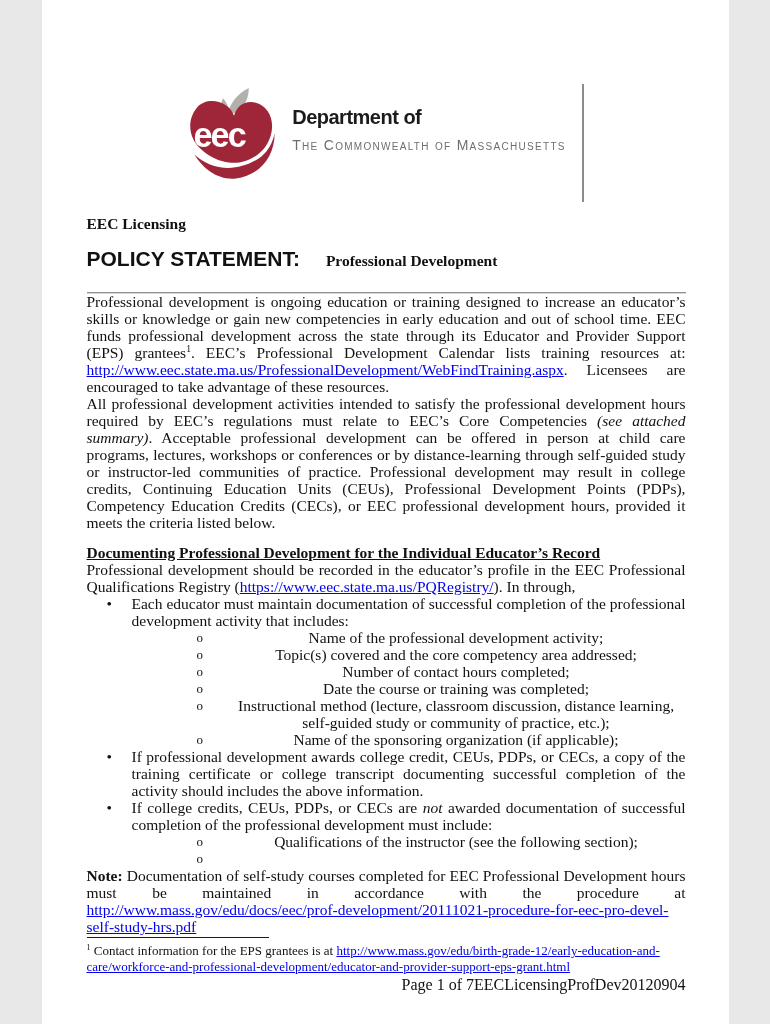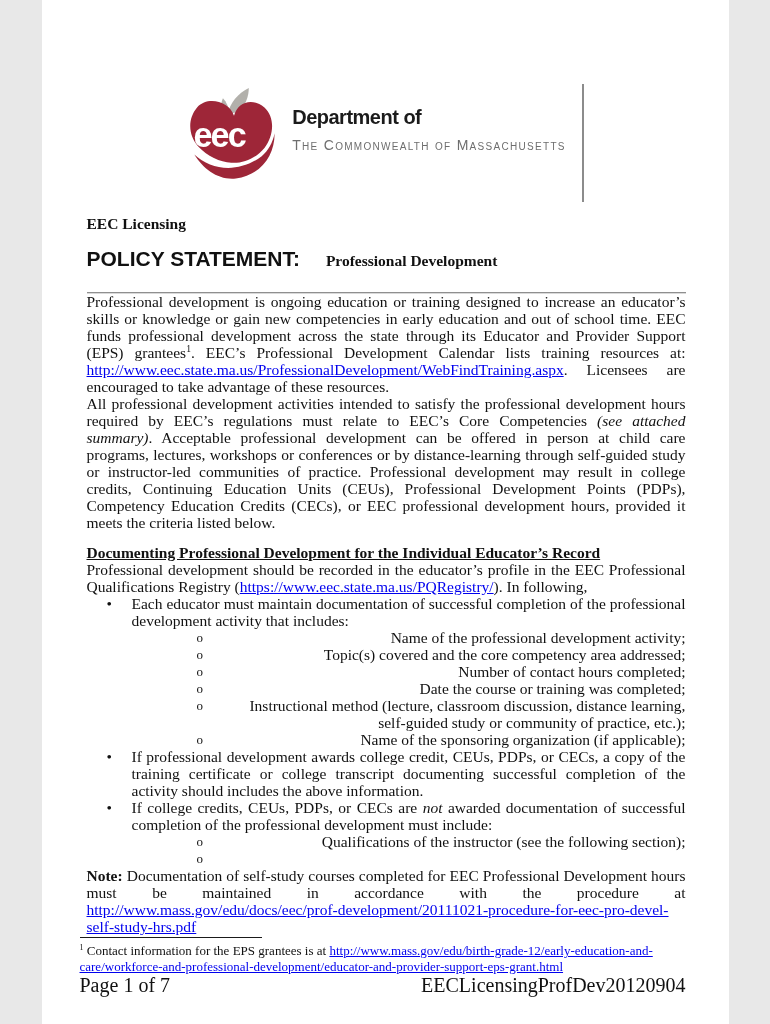--- a/index.html
+++ b/index.html
@@ -80,46 +80,46 @@
     text-decoration:underline;
     text-align:left;
   }
   .note-para{margin-top:9px;}
   
   .b1row{display:flex;}
   .b1row .m1{flex:0 0 25px;margin-left:20px;text-align:left;}
   .b1row .b1text{flex:1;text-align:justify;}
   .b2row{display:flex;text-align:left;}
   .b2row .m2{flex:0 0 30px;margin-left:110px;text-align:left;font-size:13px;line-height:17px;}
-  .b2row .b2text{flex:1;text-align:right;}
+  .b2row .b2text{flex:1;text-align:center;}
   
   .sup{vertical-align:super;font-size:0.62em;line-height:0;}
   .italic{font-style:italic;}
   .bold{font-weight:bold;}
   a.doc-link{color:var(--link-blue,#0000ee);text-decoration:underline;cursor:pointer;}
   
   .bottom-area{
     position:absolute;
-    left:38px;right:43px;top:937px;
+    left:45px;right:43px;top:937px;
   }
   .footnote-sep{
     width:182px;
     border-top:1px solid #1a1a1a;
     margin-bottom:5px;
   }
   .footnote{
     font-size:13px;
     line-height:15.5px;
     text-align:left;
   }
   .footer-line{
     margin-top:2px;
     display:flex;
-    justify-content:space-between;
-    font-size:20px;
+    justify-content:flex-end;
+    font-size:16px;
     line-height:18px;
   }
 </style>
 </head>
 <body>
 
 <div class="page">
 
   <div class="logo-row">
     <svg class="logo-mark" width="96" height="100" viewBox="0 0 104 104" aria-hidden="true">
@@ -146,21 +146,21 @@
     </div>
 
     <div class="rule"></div>
 
     <p class="doc para1"><span>Professional development is ongoing education or training designed to increase an educator’s skills or knowledge or gain new competencies in early education and out of school time.  EEC funds professional development across the state through its Educator and Provider Support (EPS) grantees</span><span class="sup">1</span><span>.  EEC’s Professional Development Calendar lists training resources at:  </span><a class="doc-link" href="#">http://www.eec.state.ma.us/ProfessionalDevelopment/WebFindTraining.aspx</a><span>. Licensees are encouraged to take advantage of these resources.</span></p>
 
     <p class="doc para2"><span>All professional development activities intended to satisfy the professional development hours required by EEC’s regulations must relate to EEC’s Core Competencies </span><span class="italic">(see attached summary)</span><span>.  Acceptable professional development can be offered in person at child care programs, lectures, workshops or conferences or by distance-learning through self-guided study or instructor-led communities of practice.  Professional development may result in college credits, Continuing Education Units (CEUs), Professional Development Points (PDPs), Competency Education Credits (CECs), or EEC professional development hours, provided it meets the criteria listed below.</span></p>
 
     <div class="sec-heading">Documenting Professional Development for the Individual Educator’s Record</div>
 
-    <p class="doc"><span>Professional development should be recorded in the educator’s profile in the EEC Professional Qualifications Registry (</span><a class="doc-link" href="#">https://www.eec.state.ma.us/PQRegistry/</a><span>).  In following,</span></p>
+    <p class="doc"><span>Professional development should be recorded in the educator’s profile in the EEC Professional Qualifications Registry (</span><a class="doc-link" href="#">https://www.eec.state.ma.us/PQRegistry/</a><span>).  In through,</span></p>
 
     <div class="b1row">
       <span class="m1">•</span>
       <span class="b1text">Each educator must maintain documentation of successful completion of the professional development activity that includes:</span>
     </div>
     <div class="b2row">
       <span class="m2">o</span>
       <span class="b2text">Name of the professional development activity;</span>
     </div>
     <div class="b2row">

